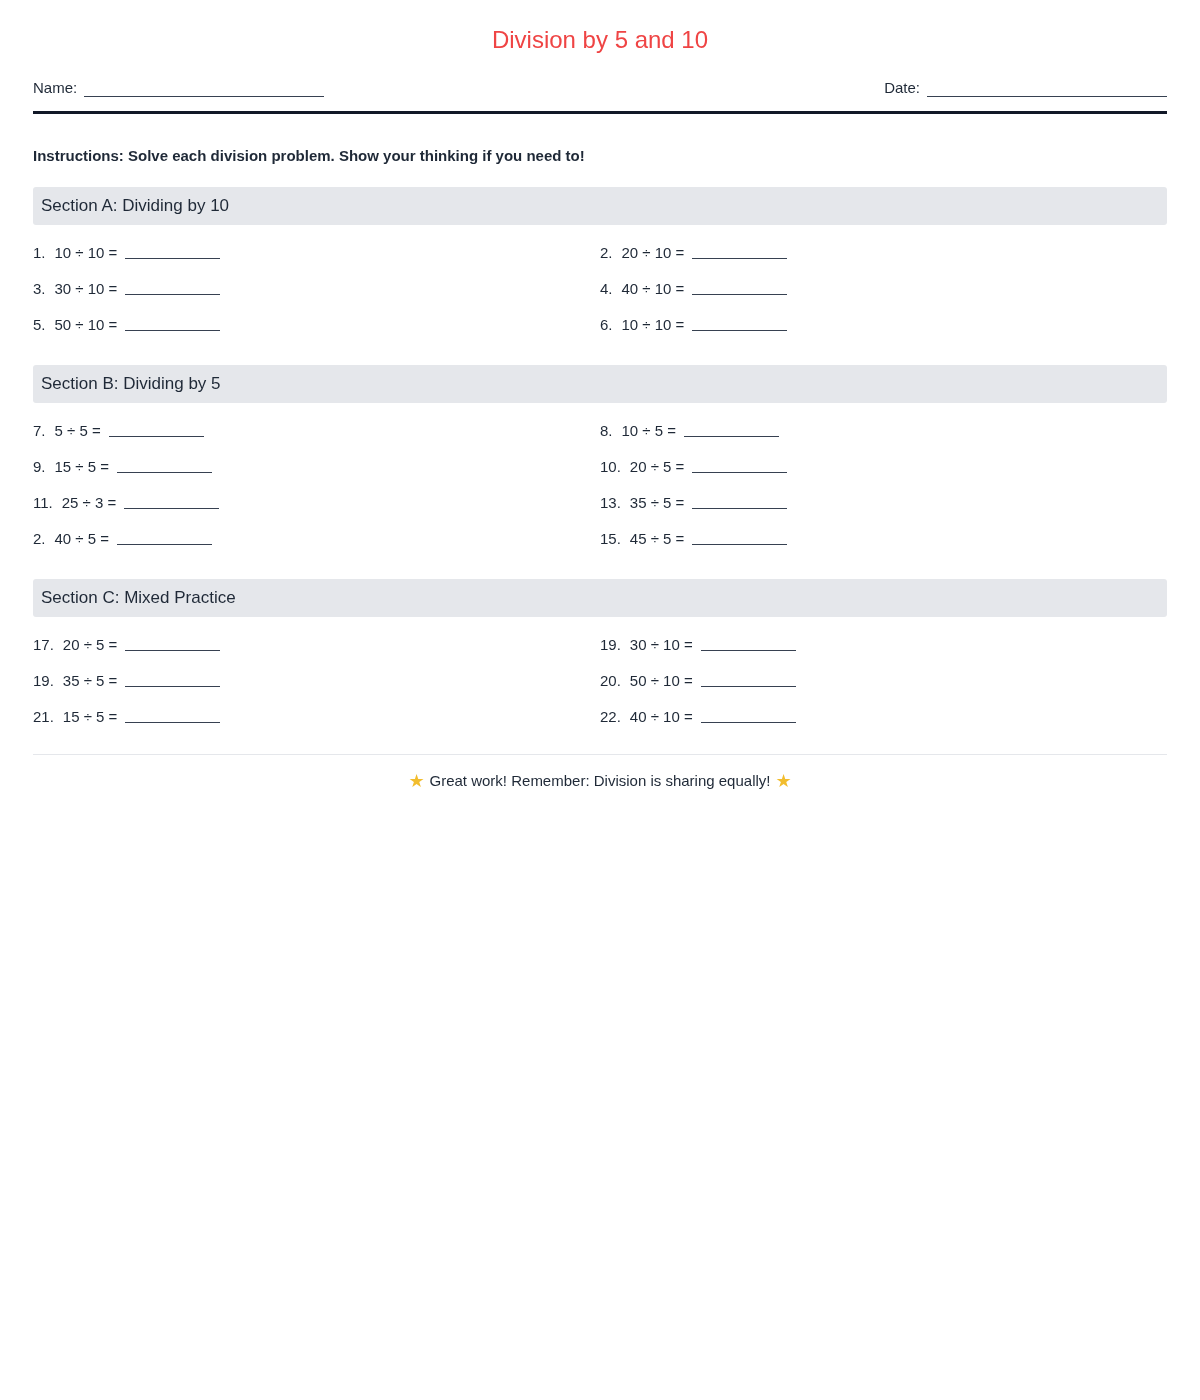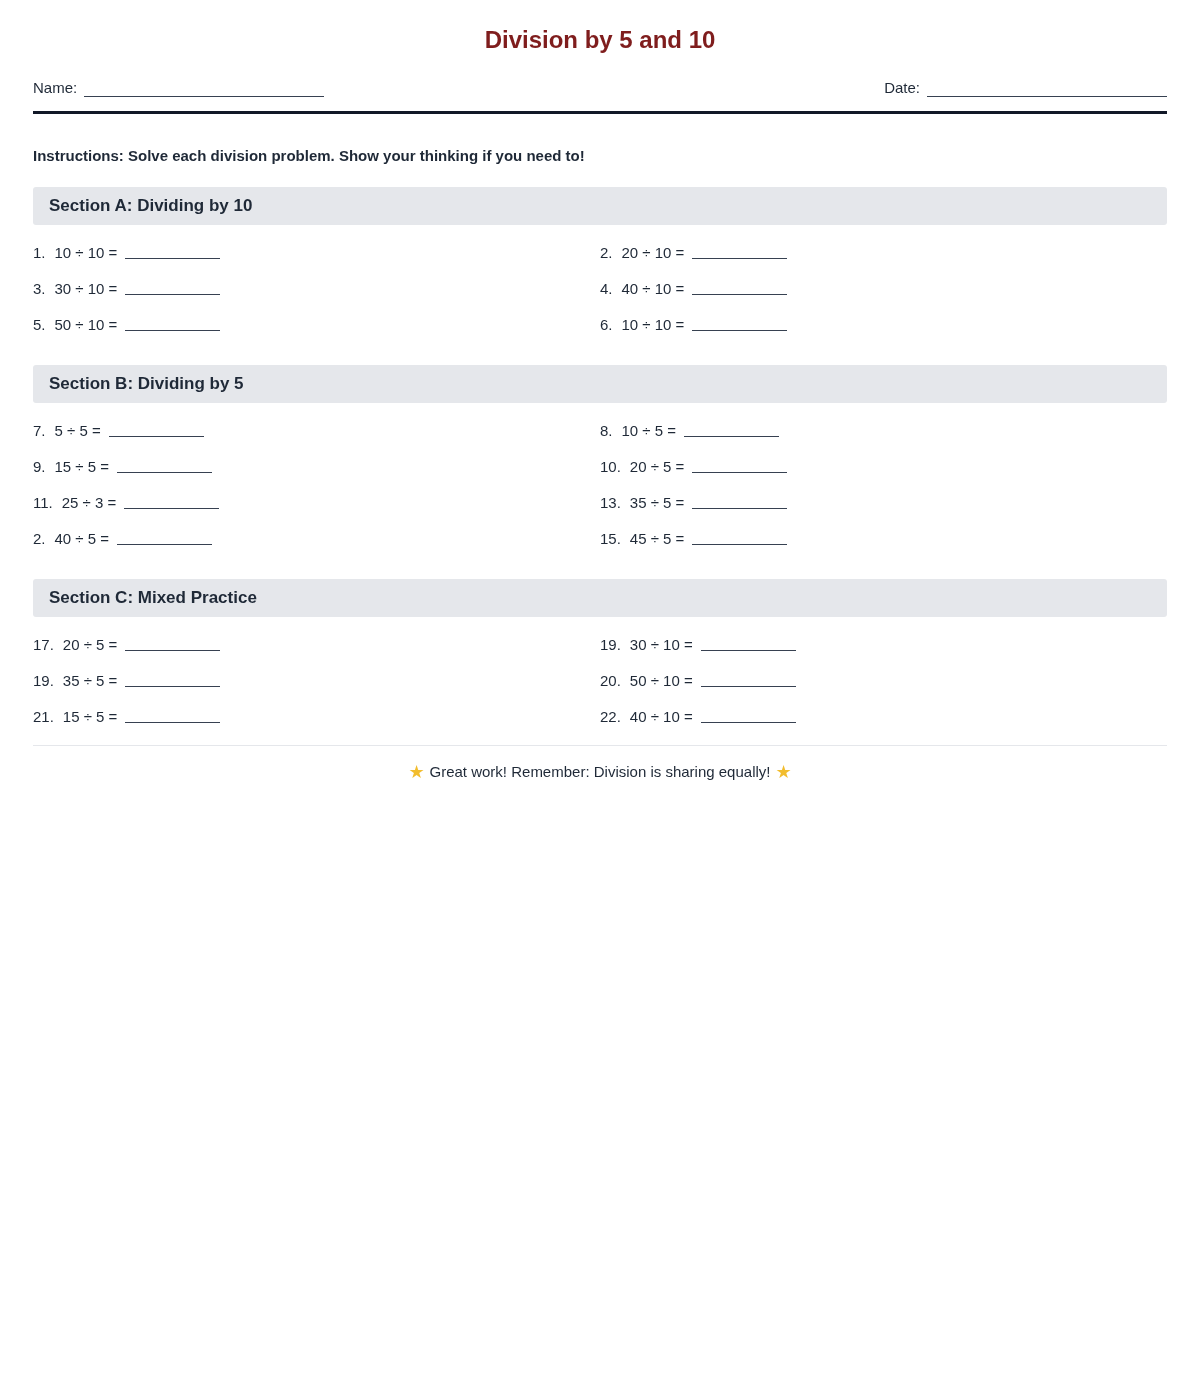--- a/index.html
+++ b/index.html
@@ -14,23 +14,23 @@
     min-height: 1400px;
   }
   .page {
     width: 1200px;
     padding: 26px 33px 40px 33px;
     margin: 0 auto;
   }
   .page-title {
     text-align: center;
     font-size: 24px;
-    font-weight: bold;
+    font-weight: normal;
     margin: 0 0 25px 0;
-    color: #7f1d1d;
+    color: #ef4444;
   }
   .name-date-row {
     display: flex;
     justify-content: space-between;
     align-items: flex-end;
     font-size: 15px;
     margin-bottom: 14px;
   }
   .field { display: flex; align-items: flex-end; }
   .field-label { padding-bottom: 1px; }
@@ -55,22 +55,22 @@
   .section-header {
     background: #e5e7eb;
     height: 38px;
     display: flex;
     align-items: center;
     padding: 0 8px;
     border-radius: 3px;
   }
   .section-title {
     font-size: 17px;
-    font-weight: bold;
-    margin: 8px;
+    font-weight: normal;
+    margin: 0;
     color: #1f2937;
   }
   .problems {
     display: grid;
     grid-template-columns: 1fr 1fr;
     margin-top: 9px;
   }
   .problem {
     height: 36px;
     display: flex;
@@ -79,21 +79,21 @@
   }
   .p-num { margin-right: 9px; }
   .p-expr { margin-right: 8px; }
   .answer-blank {
     display: inline-block;
     width: 95px;
     height: 14px;
     border-bottom: 1.5px solid #374151;
   }
   .footer {
-    margin-top: 11px;
+    margin-top: 20px;
     border-top: 1px solid #e5e7eb;
     padding-top: 15px;
     text-align: center;
     font-size: 15px;
     color: #1f2937;
   }
   .star {
     color: #f2bd2e;
     font-size: 18px;
     margin: 0 5px;

